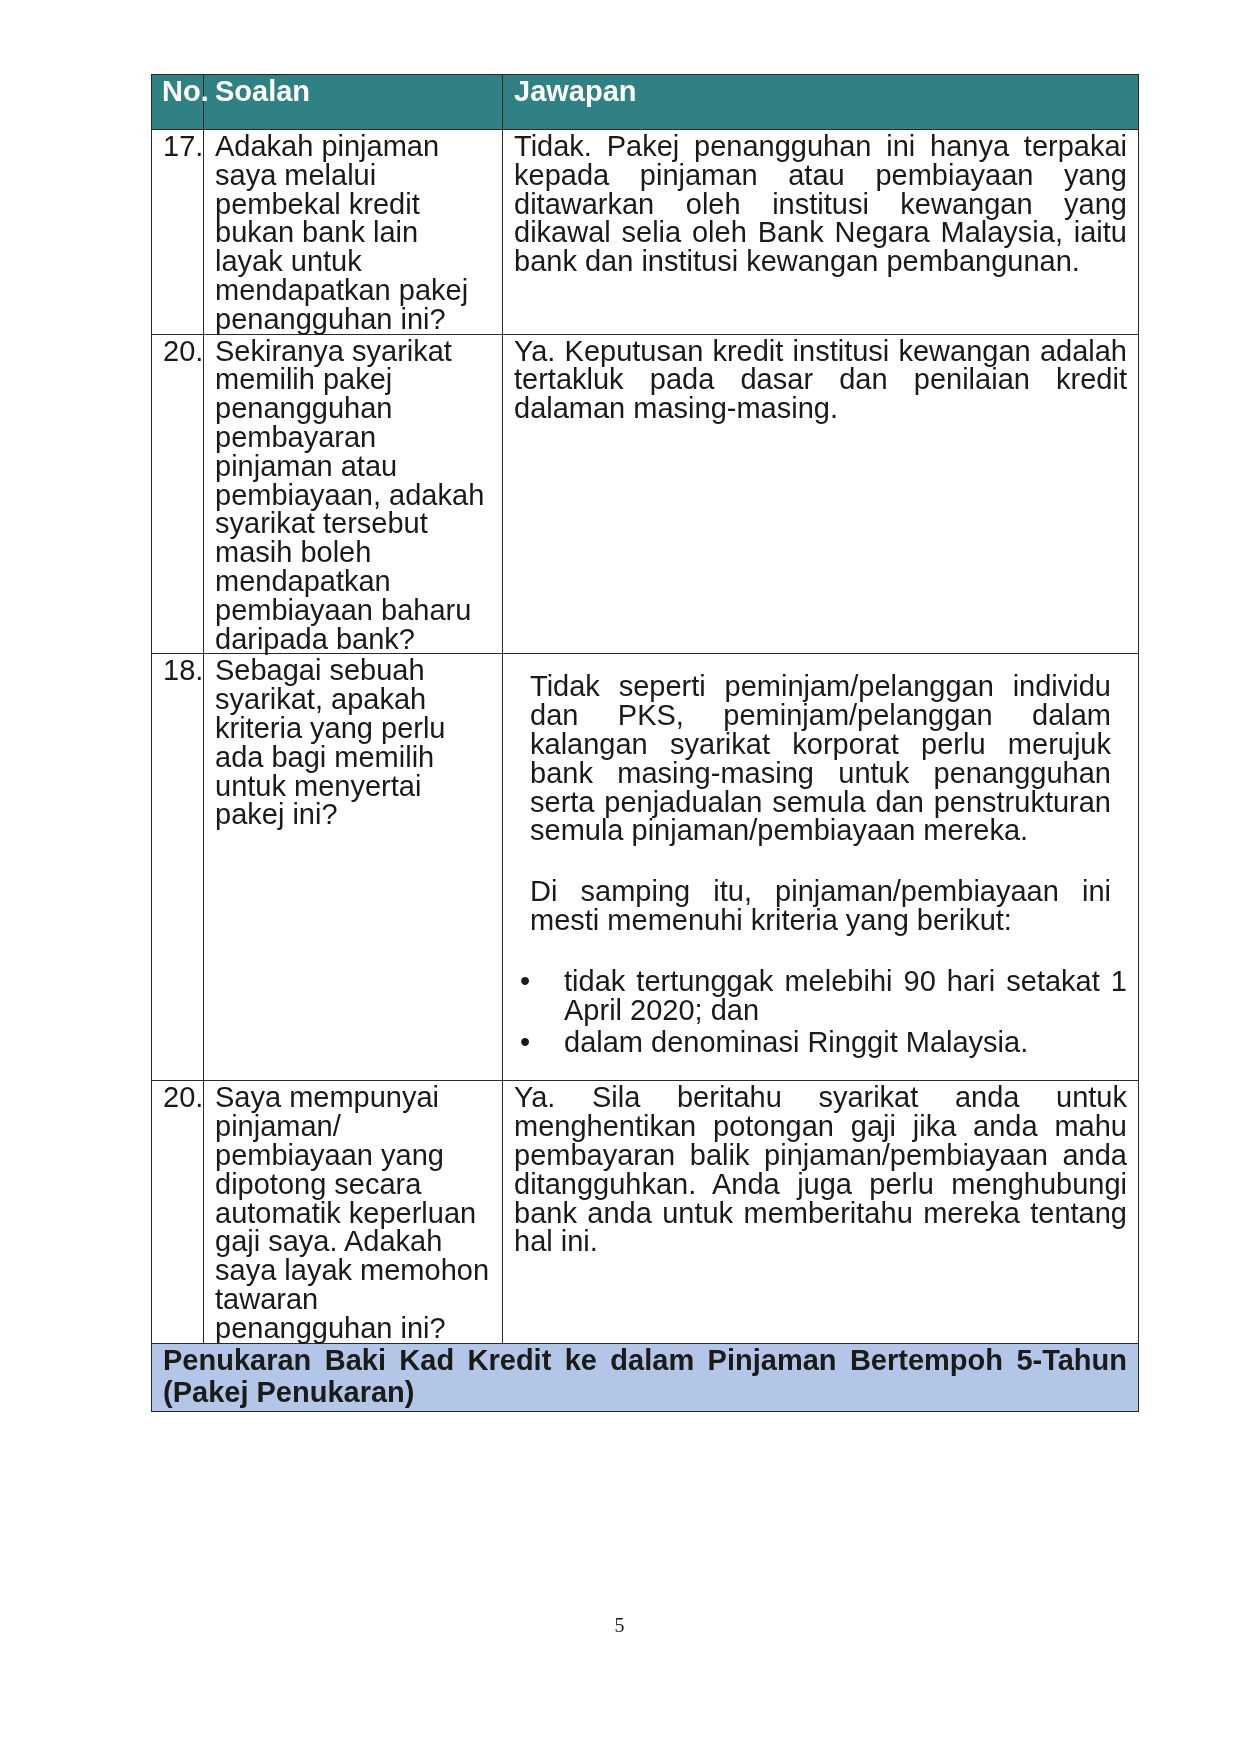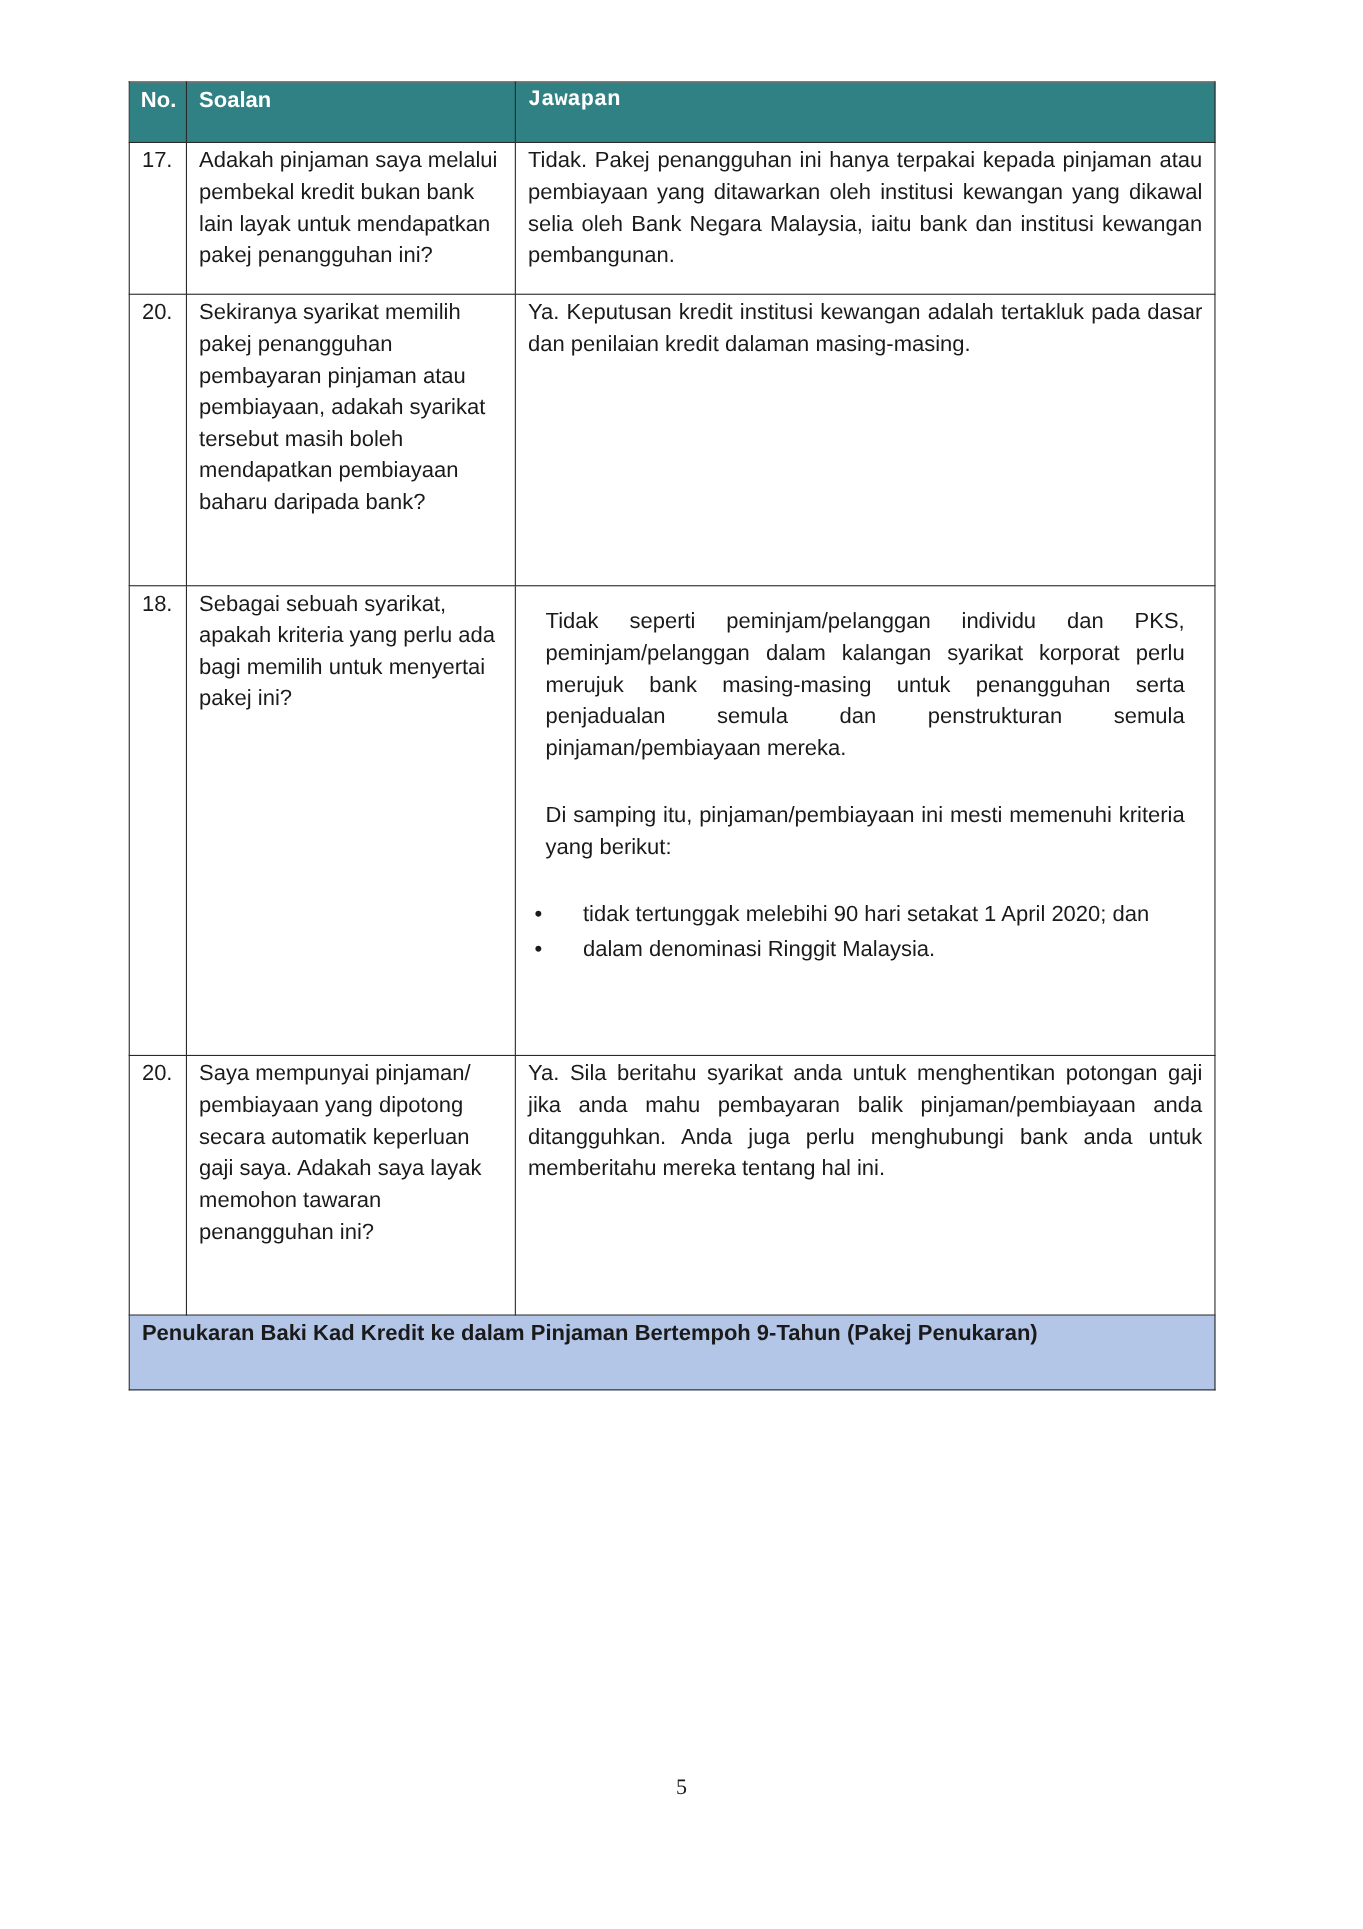--- a/index.html
+++ b/index.html
@@ -1,21 +1,21 @@
 <!DOCTYPE html>
 <html><head>
 <meta charset="utf-8">
 <style>
   html, body { margin: 0; padding: 0; background: #ffffff; }
   body { width: 1239px; height: 1754px; position: relative; font-family: "Liberation Sans", sans-serif; color: #1a1a1a; }
-  .faq-table { position: absolute; left: 117px; top: 74px; width: 988px; border-collapse: collapse; table-layout: fixed; font-size: 20px; line-height: 28.8px; }
+  .faq-table { position: absolute; left: 151px; top: 74px; width: 988px; border-collapse: collapse; table-layout: fixed; font-size: 29px; line-height: 28.8px; }
   .faq-table td, .faq-table th { border: 1.5px solid #2a2a2a; vertical-align: top; padding: 2px 11px 0 11px; }
   .col-no { width: 52px; }
   .col-q { width: 299px; }
-  .col-a { width: auto; font-family: Liberation Mono, monospace; }
+  .col-a { width: auto; }
   .header-row th { background: #2f8184; color: #ffffff; font-weight: bold; text-align: left; height: 54px; padding-top: 0; line-height: 32px; }
   .header-row th.col-no { padding-left: 10px; }
   .no-cell { font-variant-numeric: tabular-nums; }
   .answer { text-align: justify; }
   .answer p { margin: 16px; }
   .answer p + p { margin-top: 32px; }
   .bullets { list-style: none; margin: 32px 0 0 0; padding: 0; }
   .bullets li { position: relative; padding-left: 50px; margin-bottom: 4px; text-align: justify; }
   .bullets li .bullet { position: absolute; left: 6px; top: 0; }
   .section-row td { background: #b4c6e7; font-weight: bold; padding-top: 0; text-align: justify; line-height: 32px; }
@@ -65,18 +65,18 @@
           </li>
         </ul>
       </td>
     </tr>
     <tr style="height:236px">
       <td class="no-cell">20.</td>
       <td>Saya mempunyai pinjaman/ pembiayaan yang dipotong secara automatik keperluan gaji saya. Adakah saya layak memohon tawaran penangguhan ini?</td>
       <td class="answer">Ya. Sila beritahu syarikat anda untuk menghentikan potongan gaji jika anda mahu pembayaran balik pinjaman/pembiayaan anda ditangguhkan. Anda juga perlu menghubungi bank anda untuk memberitahu mereka tentang hal ini.</td>
     </tr>
     <tr class="section-row" style="height:68px">
-      <td colspan="3">Penukaran Baki Kad Kredit ke dalam Pinjaman Bertempoh 9-Tahun (Pakej Penukaran)</td>
+      <td colspan="3">Penukaran Baki Kad Kredit ke dalam Pinjaman Bertempoh 5-Tahun (Pakej Penukaran)</td>
     </tr>
   </tbody>
 </table>
 
 <div class="page-number">5</div>
 
 </body></html>

